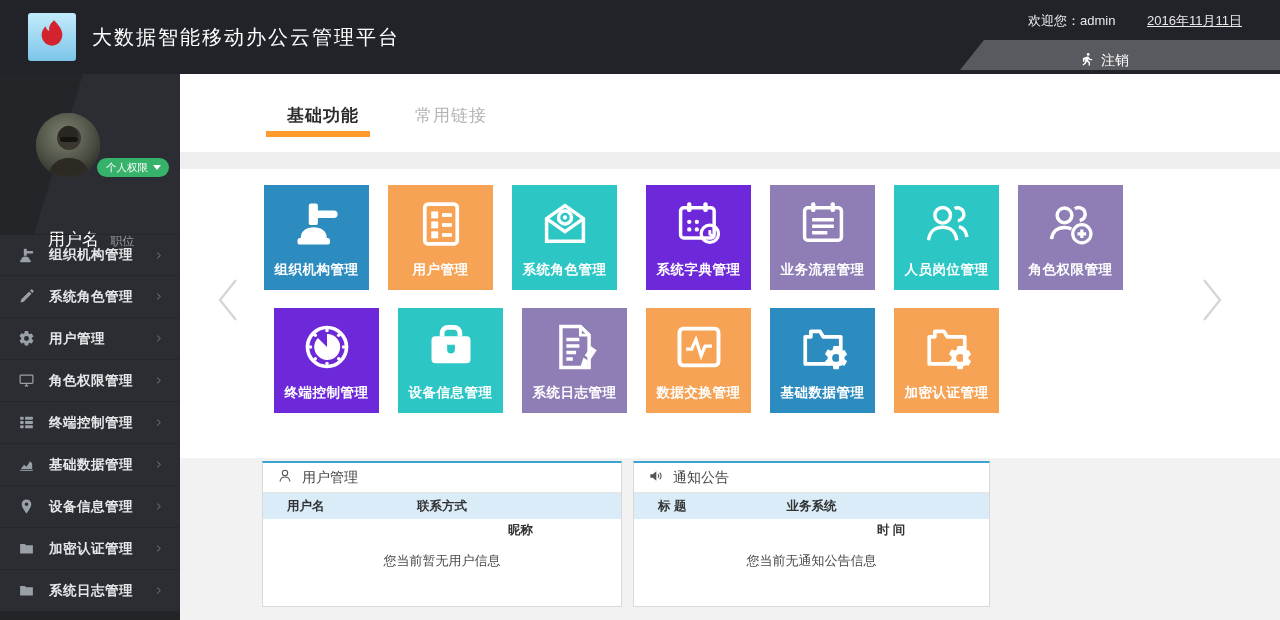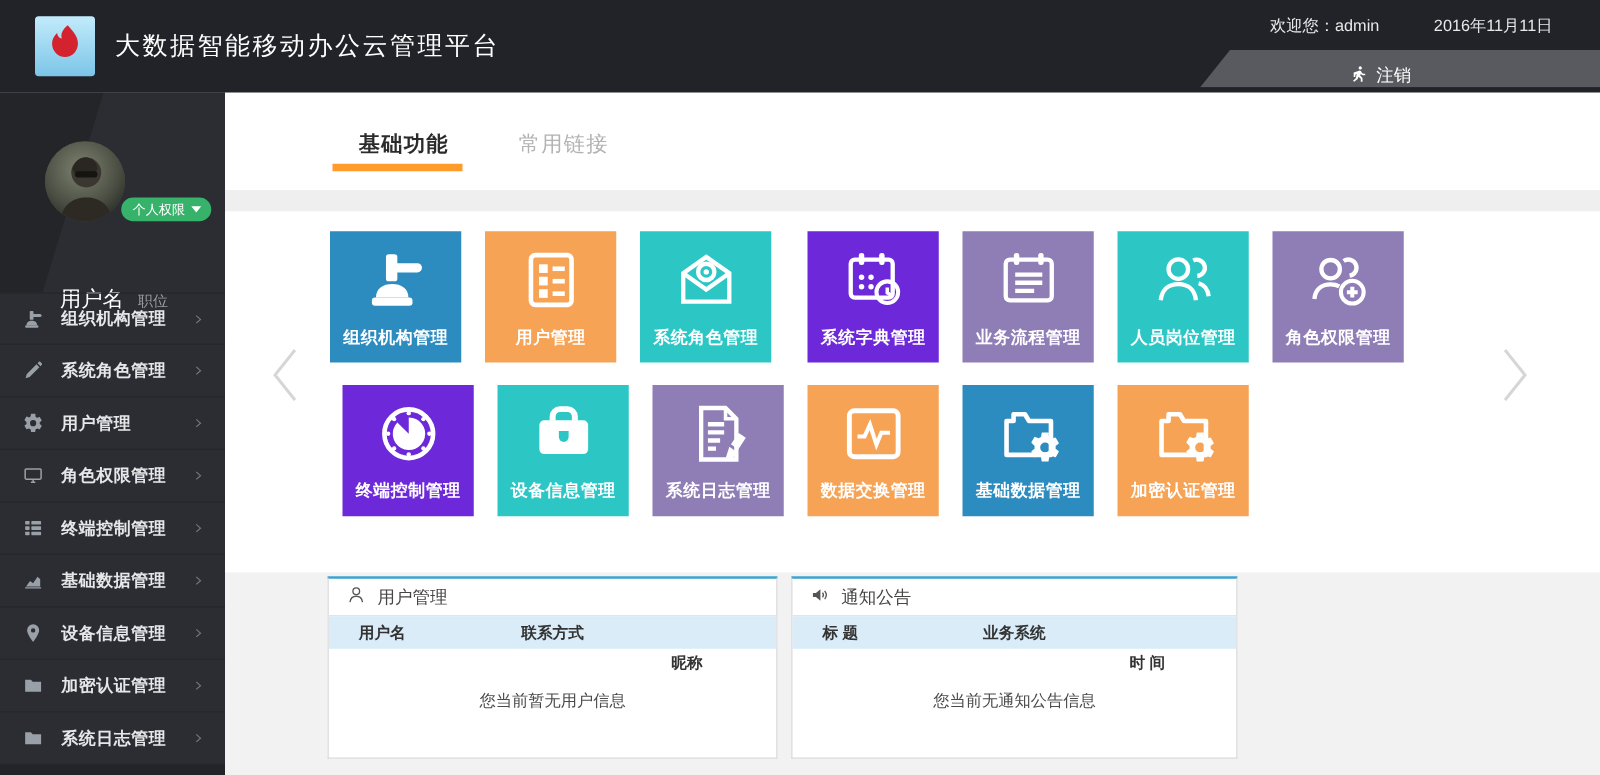--- a/index.html
+++ b/index.html
@@ -8,21 +8,21 @@
   .stage { position:relative; width:1280px; height:620px; }
 
   
   .app-header { position:absolute; left:0; top:0; width:1280px; height:74px; background:#212329; z-index:5; }
   .logo { position:absolute; left:28px; top:13px; width:48px; height:48px; border-radius:3px;
     background:linear-gradient(180deg,#c2ebfb,#7cc5e8); display:flex; align-items:center; justify-content:center; }
   .logo svg { width:34px; height:34px; color:#d3232e; }
   .app-title { position:absolute; left:92px; top:0; height:72px; line-height:74px;
     color:#ffffff; font-size:20px; letter-spacing:2px; }
   .welcome { position:absolute; right:38px; top:12px; color:#e9e9ea; font-size:13px; }
-  .welcome .date { margin-left:40px; }
+  .welcome .date { margin-left:28px;text-decoration:underline; }
   .top-toolbar { position:absolute; right:0; top:40px; height:30px; width:320px; background:#595a5f;
     clip-path:polygon(24px 0,100% 0,100% 100%,0 100%);
     display:flex; align-items:center; justify-content:flex-end; gap:38px; padding-right:32px;flex-direction:column; }
   .tb-btn { display:flex; align-items:center; gap:7px; color:#fff; font-size:14px; cursor:pointer; }
   .tb-btn svg { width:15px; height:15px; color:#fff; }
 
   
   .sidebar { position:absolute; left:0; top:74px; width:180px; height:546px; background:#2b2d33; z-index:4; }
   .profile { position:relative; height:160px;
     background:linear-gradient(107deg,#232529 36%,#2b2d33 36.5%); }
@@ -84,21 +84,21 @@
     border:1px solid #d9d9d9; border-top:2px solid #3aa3cf; }
   .panel-users   { left:82px;  width:360px; }
   .panel-notices { left:453px; width:357px; }
   .panel-head { height:30px; display:flex; align-items:center; gap:9px; padding-left:14px;
     border-bottom:1px solid #e4e4e4; color:#454545; font-size:14px; }
   .panel-head svg { width:16px; height:16px; color:#555; }
   .panel-cols { height:26px; background:#d9ecf8; display:flex; align-items:center;
     font-size:12.5px; font-weight:bold; color:#333; padding:0 14px; }
   .pc1 { width:30%; text-align:left; padding-left:10px; }
   .pc2 { width:40%; text-align:center; }
-  .pc3 { width:30%; text-align:center; padding-right:16px;margin-top:48px; }
+  .pc3 { width:30%; text-align:left; padding-right:16px;margin-top:48px; }
   .panel-empty { margin-top:33px; text-align:center; font-size:13px; color:#4a4a4a; }
 </style>
 </head>
 <body>
 
 <svg width="0" height="0" style="position:absolute" aria-hidden="true">
   <defs>
     <path id="gear-path" fill-rule="evenodd" d="M19.43 12.98c.04-.32.07-.64.07-.98s-.03-.66-.07-.98l2.11-1.65a.5.5 0 0 0 .12-.64l-2-3.46a.5.5 0 0 0-.61-.22l-2.49 1a7.03 7.03 0 0 0-1.69-.98l-.38-2.65A.49.49 0 0 0 14 1.5h-4a.49.49 0 0 0-.49.42l-.38 2.65c-.61.25-1.17.59-1.69.98l-2.49-1a.5.5 0 0 0-.61.22l-2 3.46a.5.5 0 0 0 .12.64L4.57 11c-.04.32-.07.65-.07 1s.03.66.07.98l-2.11 1.65a.5.5 0 0 0-.12.64l2 3.46c.12.22.39.3.61.22l2.49-1c.52.4 1.08.73 1.69.98l.38 2.65c.04.24.24.42.49.42h4c.25 0 .45-.18.49-.42l.38-2.65a6.9 6.9 0 0 0 1.69-.98l2.49 1c.22.08.49 0 .61-.22l2-3.46a.5.5 0 0 0-.12-.64zM12 15.5a3.5 3.5 0 1 1 0-7 3.5 3.5 0 0 1 0 7z"></path>
 
     <symbol id="i-flame" viewBox="0 0 24 24">

